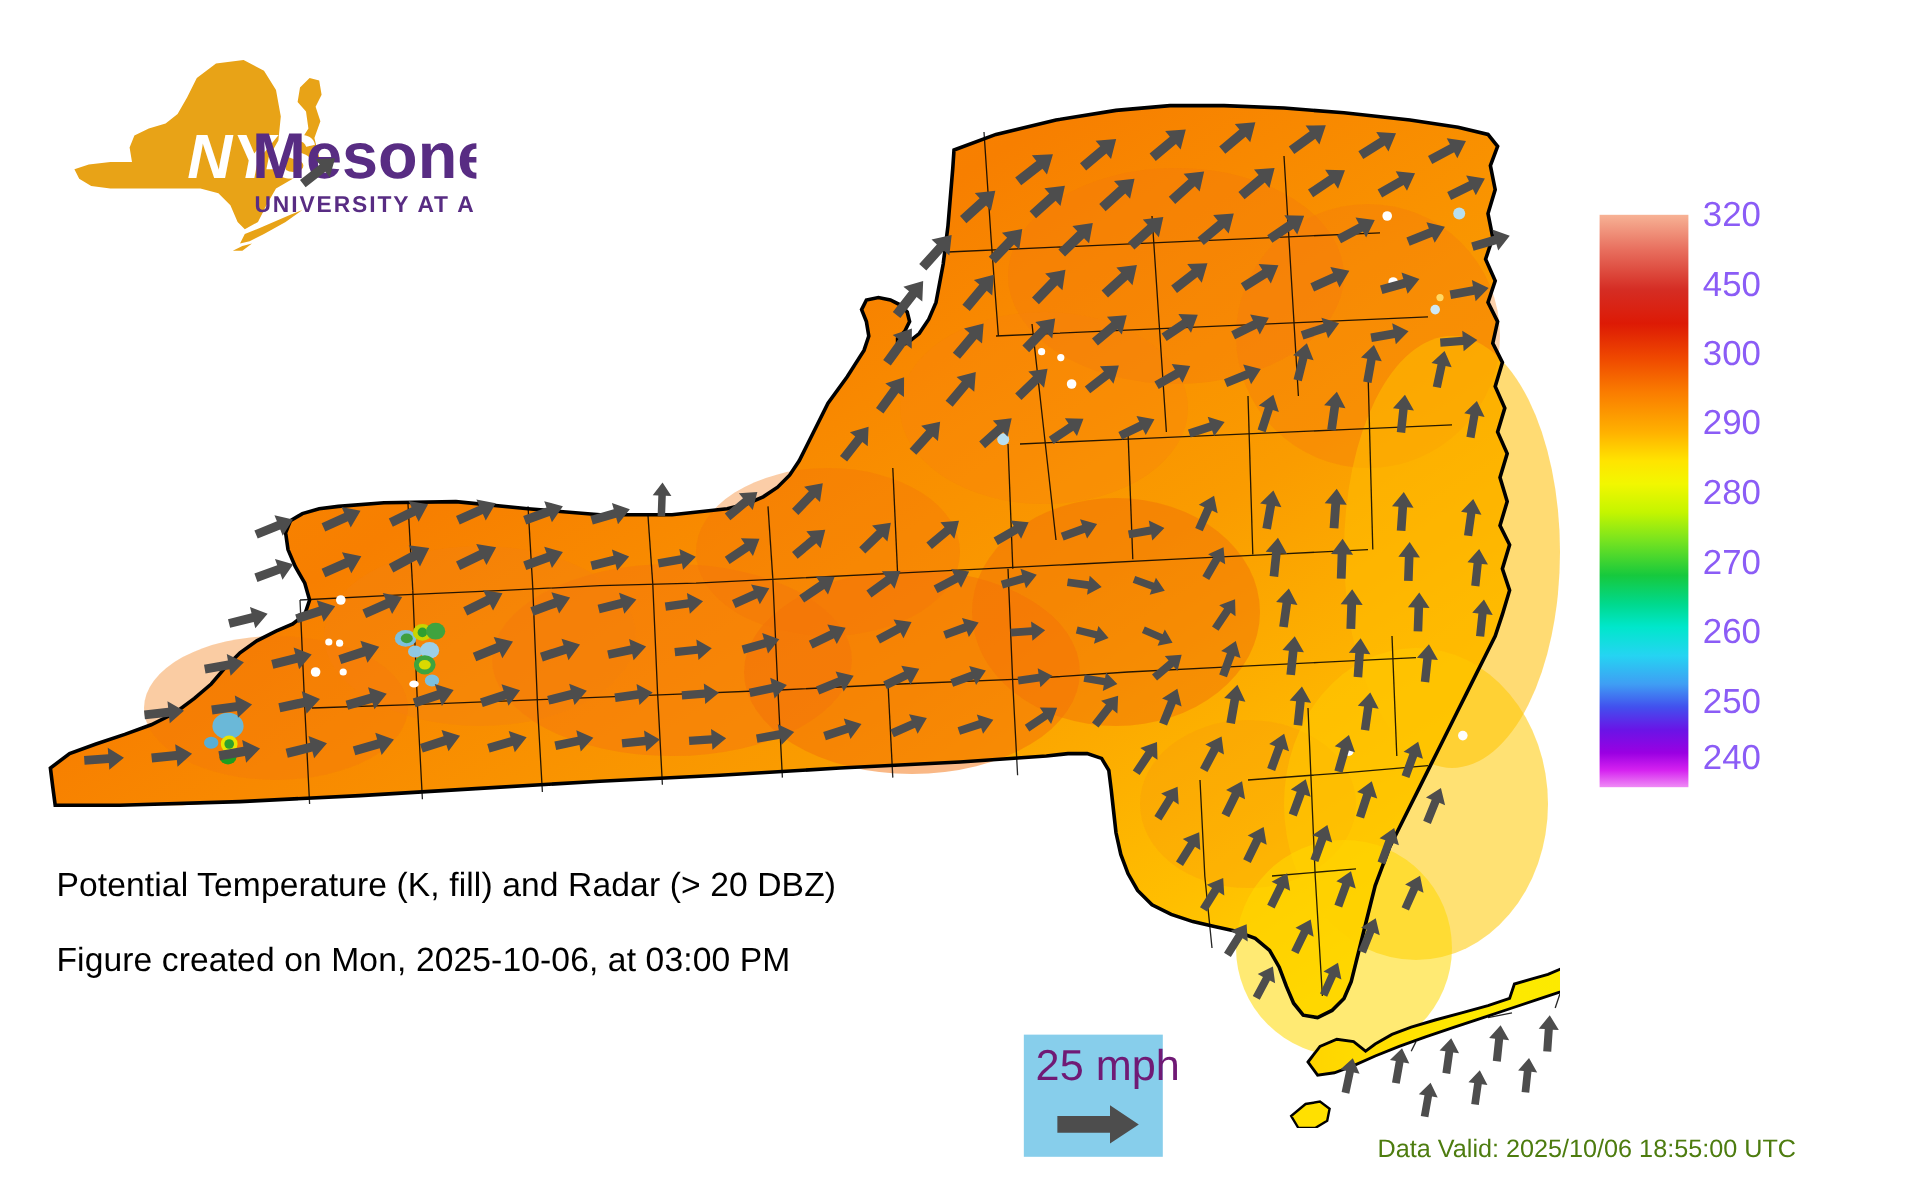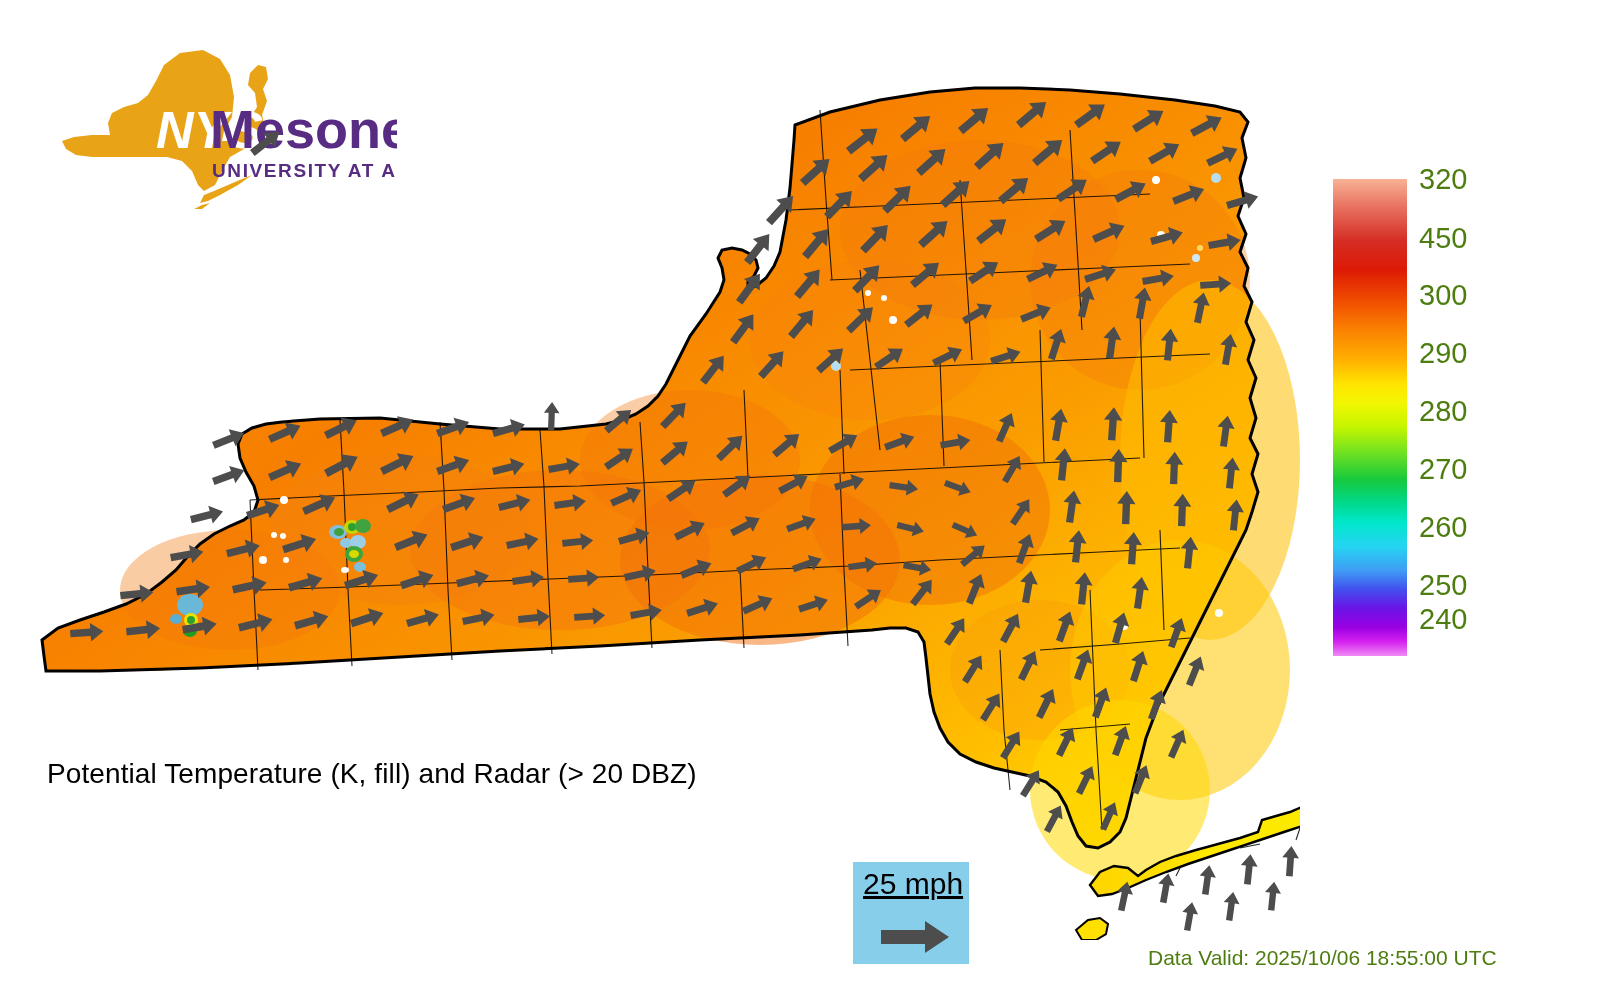--- a/index.html
+++ b/index.html
@@ -35,31 +35,31 @@
       #00e7cb 72%,
       #25d4f2 77%,
       #3f9ef4 82%,
       #4250ee 86%,
       #6a14e6 90%,
       #9a00e2 94%,
       #d521f0 97%,
       #ef8bf5 100%);
   }
   #cbarticks{position:absolute;left:1419px;top:179px;width:120px;height:477px;}
-  .cbtick{position:absolute;left:0;font-size:29px;color:#4d7c0f;line-height:1;white-space:nowrap;}
+  .cbtick{position:absolute;left:0;font-size:29px;color:#8b5cf6;line-height:1;white-space:nowrap;}
 
   
-  .caption{position:absolute;left:47px;font-size:28px;color:#000;white-space:nowrap;letter-spacing:.1px;margin-top:36px;}
+  .caption{position:absolute;left:47px;font-size:28px;color:#000;white-space:nowrap;letter-spacing:.1px;}
   #cap0{top:722px;}
   #cap1{top:784px;}
   #cap2{top:847px;}
 
   
   #windbox{position:absolute;left:853px;top:862px;width:116px;height:102px;background:#87ceeb;}
-  #windlabel{position:absolute;left:10px;top:5px;font-size:30px;color:#000000;white-space:nowrap;text-decoration:underline;}
+  #windlabel{position:absolute;left:10px;top:5px;font-size:36px;color:#701a75;white-space:nowrap;}
   #windarrowwrap{position:absolute;left:28px;top:58px;width:70px;height:34px;}
 
   
   #datavalid{position:absolute;left:1148px;top:946px;font-size:21px;color:#4d7c0f;white-space:nowrap;}
 </style>
 </head>
 <body>
 
 <div id="stage">
 
@@ -934,24 +934,25 @@
   </div>
   <div id="cbarticks">
     <span class="cbtick" style="top:-14px">320</span>
     <span class="cbtick" style="top:45px">450</span>
     <span class="cbtick" style="top:102px">300</span>
     <span class="cbtick" style="top:160px">290</span>
     <span class="cbtick" style="top:218px">280</span>
     <span class="cbtick" style="top:276px">270</span>
     <span class="cbtick" style="top:334px">260</span>
     <span class="cbtick" style="top:392px">250</span>
-    <span class="cbtick" style="top:426px">240</span>
+    <span class="cbtick" style="top:439px">240</span>
   </div>
 
   <div id="cap0" class="caption">Potential Temperature (K, fill) and Radar (&gt; 20 DBZ)</div>
+  <div id="cap1" class="caption">Figure created on Mon, 2025-10-06, at 03:00 PM</div>
 
   <div id="windbox">
     <div id="windlabel">25 mph</div>
     <div id="windarrowwrap">
       <svg width="70" height="34" viewBox="0 0 70 34" xmlns="http://www.w3.org/2000/svg">
         <path d="M0 10 L44 10 L44 1 L68 17 L44 33 L44 24 L0 24 Z" fill="#4d4d4d"></path>
       </svg>
     </div>
   </div>
 

